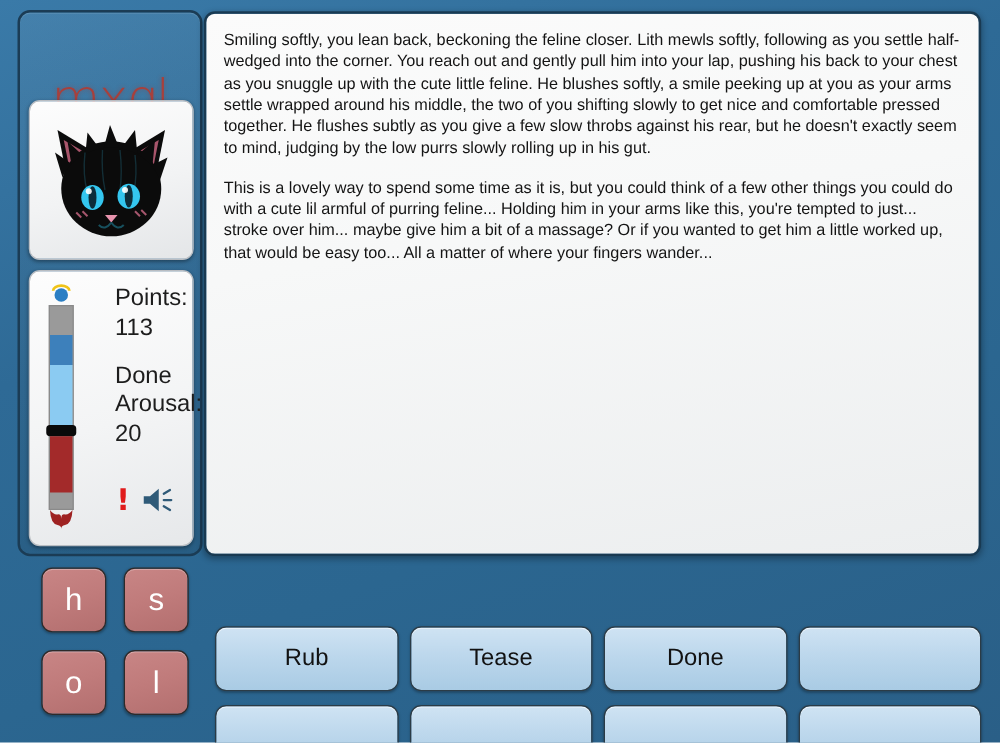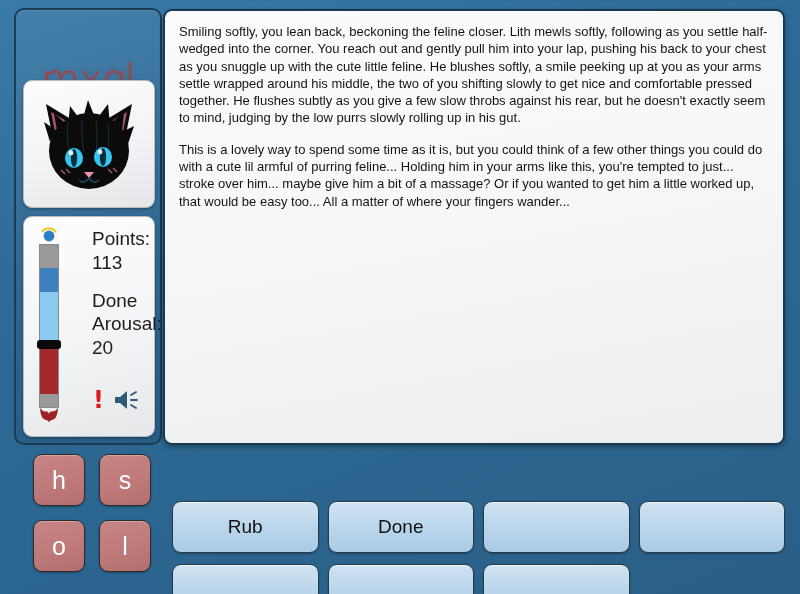--- a/index.html
+++ b/index.html
@@ -312,19 +312,20 @@
 
 <div id="letter-pad">
   <div class="letter-key">h</div>
   <div class="letter-key">s</div>
   <div class="letter-key">o</div>
   <div class="letter-key">l</div>
 </div>
 
 <div id="action-grid">
   <div class="action-btn">Rub</div>
+  <div class="action-btn">Tease</div>
   <div class="action-btn">Done</div>
   <div class="action-btn"></div>
   <div class="action-btn"></div>
   <div class="action-btn"></div>
   <div class="action-btn"></div>
   <div class="action-btn"></div>
 </div>
 
 </body></html>

